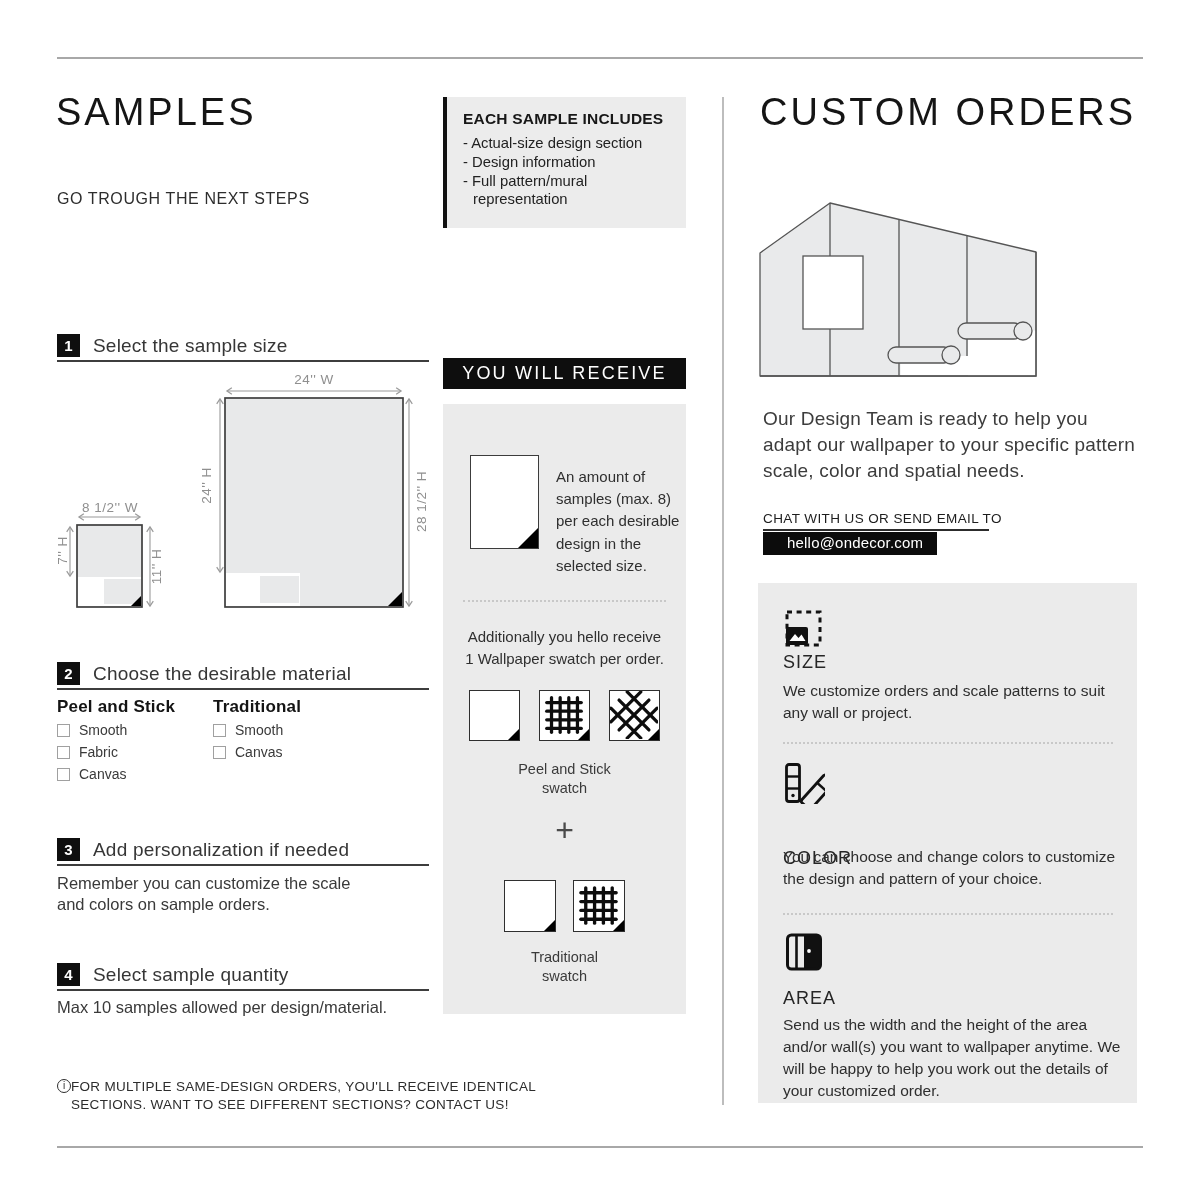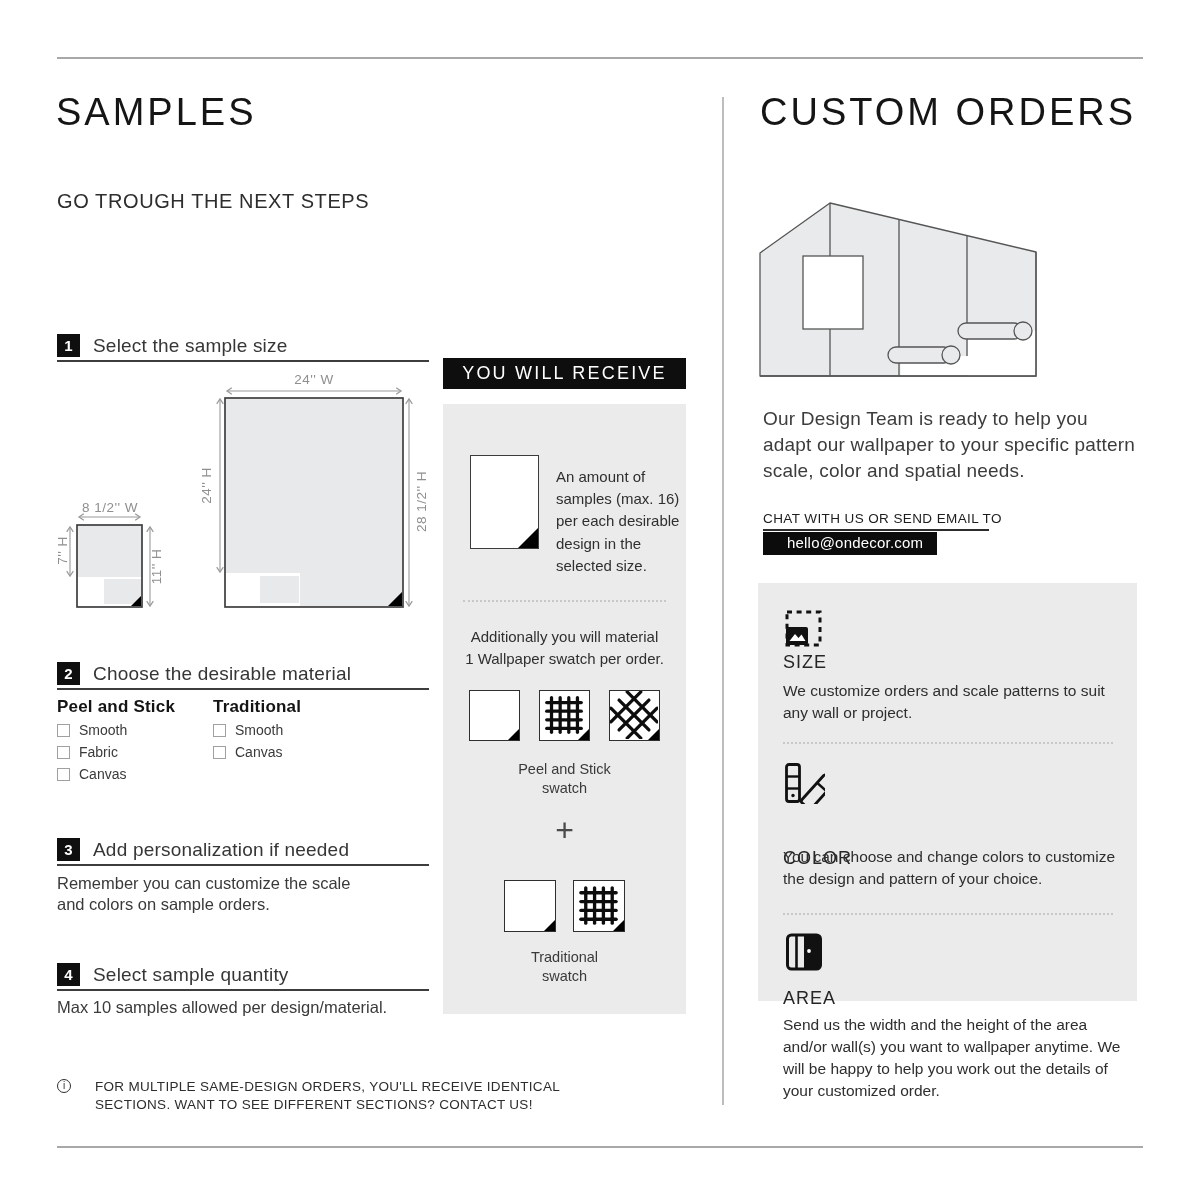--- a/index.html
+++ b/index.html
@@ -4,21 +4,21 @@
 <style>
   * { margin:0; padding:0; box-sizing:border-box; }
   html,body { width:1200px; height:1200px; background:#fff;
     font-family:"Liberation Sans", sans-serif; color:#2e2e2e; }
   .abs { position:absolute; }
   #canvas { position:relative; width:1200px; height:1200px; background:#fff; overflow:hidden; }
 
   .rule-h { height:2px; background:#a8a8a8; }
   .big-title { font-size:38px; letter-spacing:3px; color:#151515; font-weight:400; white-space:nowrap; }
 
-  .subtitle { font-size:20px; letter-spacing:0.6px; line-height:1.28; color:#2d2d2d; }
+  .subtitle { font-size:16px; letter-spacing:0.6px; line-height:1.28; color:#2d2d2d; }
 
   
   .includes-box { left:443px; top:97px; width:243px; height:131px; background:#ececec;
     border-left:4px solid #111; padding:13px 10px 0 16px; }
   .includes-title { font-size:15.5px; font-weight:bold; color:#171717; letter-spacing:0.2px; margin-bottom:6px; }
   .includes-item { font-size:14.8px; line-height:1.27; color:#222; padding-left:10px; text-indent:-10px; }
   .includes-item::before { content:"- "; }
 
   
   .step-header { display:flex; align-items:center; }
@@ -55,46 +55,52 @@
   .swatch-label { left:0; width:243px; font-size:14.5px; line-height:1.3; color:#3a3a3a; }
   .plus { left:0; width:243px; top:408px; text-align:center; font-size:32px; color:#4a4a4a; font-weight:400; }
 
   
   .v-divider { left:722px; top:97px; width:2px; height:1008px; background:#bdbdbd; }
   .intro { left:763px; top:406px; width:375px; font-size:19px; line-height:1.37; color:#3c3c3c; letter-spacing:0.2px; }
   .chat-label { left:763px; top:511px; font-size:13.5px; letter-spacing:0.4px; color:#1d1d1d; white-space:nowrap; }
   .chat-rule { left:763px; top:529px; width:226px; height:2px; background:#2c2c2c; }
   .email-badge { left:763px; top:532px; background:#0c0c0c; color:#fff; font-size:15px;
     padding:2px 14px 4px 24px; letter-spacing:0.2px; }
-  .custom-panel { left:758px; top:583px; width:379px; height:418px; background:#ebebeb; }
+  .custom-panel { left:758px; top:583px; width:379px; height:520px; background:#ebebeb; }
   .cp-title { font-size:18px; letter-spacing:1px; color:#262626; }
   .cp-text { width:350px; font-size:15.5px; line-height:1.43; color:#2e2e2e; }
   .cp-divider { left:25px; width:330px; }
 
   
   .footnote { left:57px; top:1078px; display:flex; }
   .info-circle { width:14px; height:14px; border:1.4px solid #2e2e2e; border-radius:50%;
     font-size:10px; line-height:12px; text-align:center; color:#2e2e2e; margin-top:1px; flex:0 0 14px; }
-  .footnote-lines { margin-left:24px; font-size:13.5px; letter-spacing:0.3px; color:#2d2d2d; line-height:1.32; white-space:nowrap; }
+  .footnote-lines { margin-left:0; font-size:13.5px; letter-spacing:0.3px; color:#2d2d2d; line-height:1.32; white-space:nowrap; }
 
   svg { display:block; }
 </style>
 </head>
 <body>
 
 <div id="canvas">
 
   <div class="abs rule-h" style="left:57px; top:57px; width:1086px;"></div>
   <div class="abs rule-h" style="left:57px; top:1146px; width:1086px;"></div>
 
   <div class="abs big-title" style="left:56px; top:91px;">SAMPLES</div>
   <div class="abs subtitle" style="left:57px; top:189px;">
     <div>GO TROUGH THE NEXT STEPS</div>
   </div>
 
+  <div class="abs includes-box">
+    <div class="includes-title">EACH SAMPLE INCLUDES</div>
+    <div class="includes-item">Actual-size design section</div>
+    <div class="includes-item">Design information</div>
+    <div class="includes-item" style="width:185px;">Full pattern/mural representation</div>
+  </div>
 
   <div class="abs step-header" style="left:57px; top:334px;">
     <div class="step-num">1</div>
     <div class="step-title">Select the sample size</div>
   </div>
   <div class="abs step-rule" style="top:360px;"></div>
 
   <svg class="abs" style="left:40px; top:376px;" width="400" height="245" viewBox="0 0 400 245">
     <defs>
       <marker id="arw" markerWidth="9" markerHeight="9" refX="4.5" refY="4.5" orient="auto-start-reverse">
@@ -181,24 +187,24 @@
     <div class="info-circle">i</div>
     <div class="footnote-lines">
       <div>FOR MULTIPLE SAME-DESIGN ORDERS, YOU'LL RECEIVE IDENTICAL</div>
       <div>SECTIONS. WANT TO SEE DIFFERENT SECTIONS? CONTACT US!</div>
     </div>
   </div>
 
   <div class="abs receive-bar">YOU WILL RECEIVE</div>
   <div class="abs receive-panel">
     <div class="abs page-icon fold"></div>
-    <div class="abs receive-text">An amount of samples (max. 16) per each desirable design in the selected size.</div>
+    <div class="abs receive-text">An amount of samples (max. 8) per each desirable design in the selected size.</div>
     <div class="abs dotted" style="left:20px; top:196px; width:203px;"></div>
     <div class="abs additional center-text">
-      <div>Additionally you will material</div>
+      <div>Additionally you hello receive</div>
       <div>1 Wallpaper swatch per order.</div>
     </div>
 
     <div class="abs swatch-row" style="top:286px; gap:19px;">
       <div class="swatch fold-sm" style="width:51px; height:51px;"></div>
       <div class="swatch fold-sm" style="width:51px; height:51px;">
         <svg width="48" height="48" viewBox="0 0 50 50">
           <g stroke="#0d0d0d" stroke-width="3.4" stroke-linecap="round">
             <line x1="12" y1="7" x2="12" y2="43"></line>
               <line x1="21" y1="7" x2="21" y2="43"></line>

